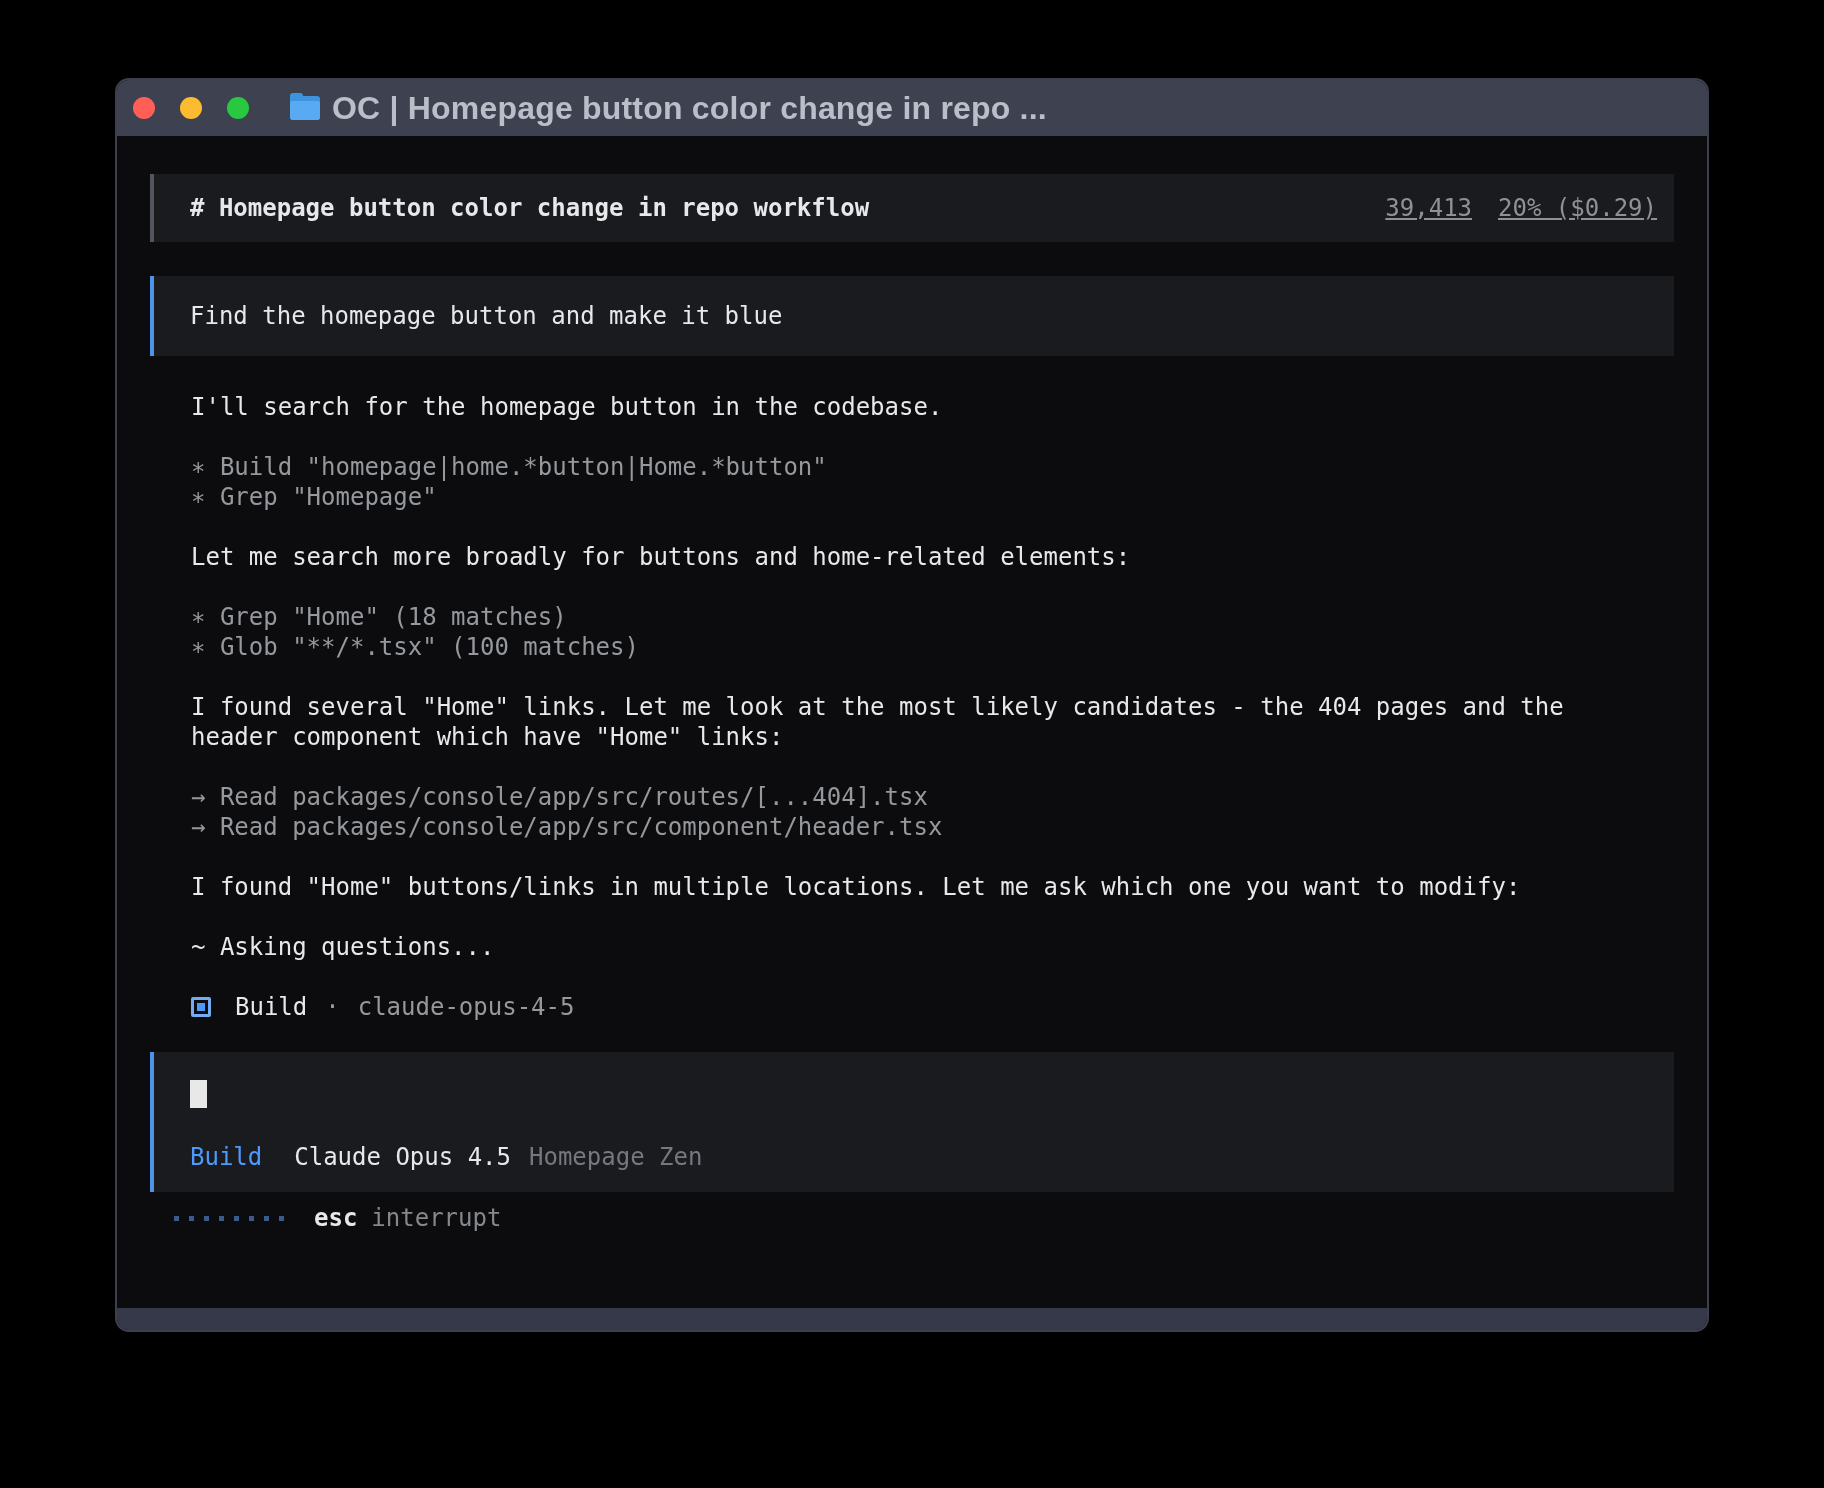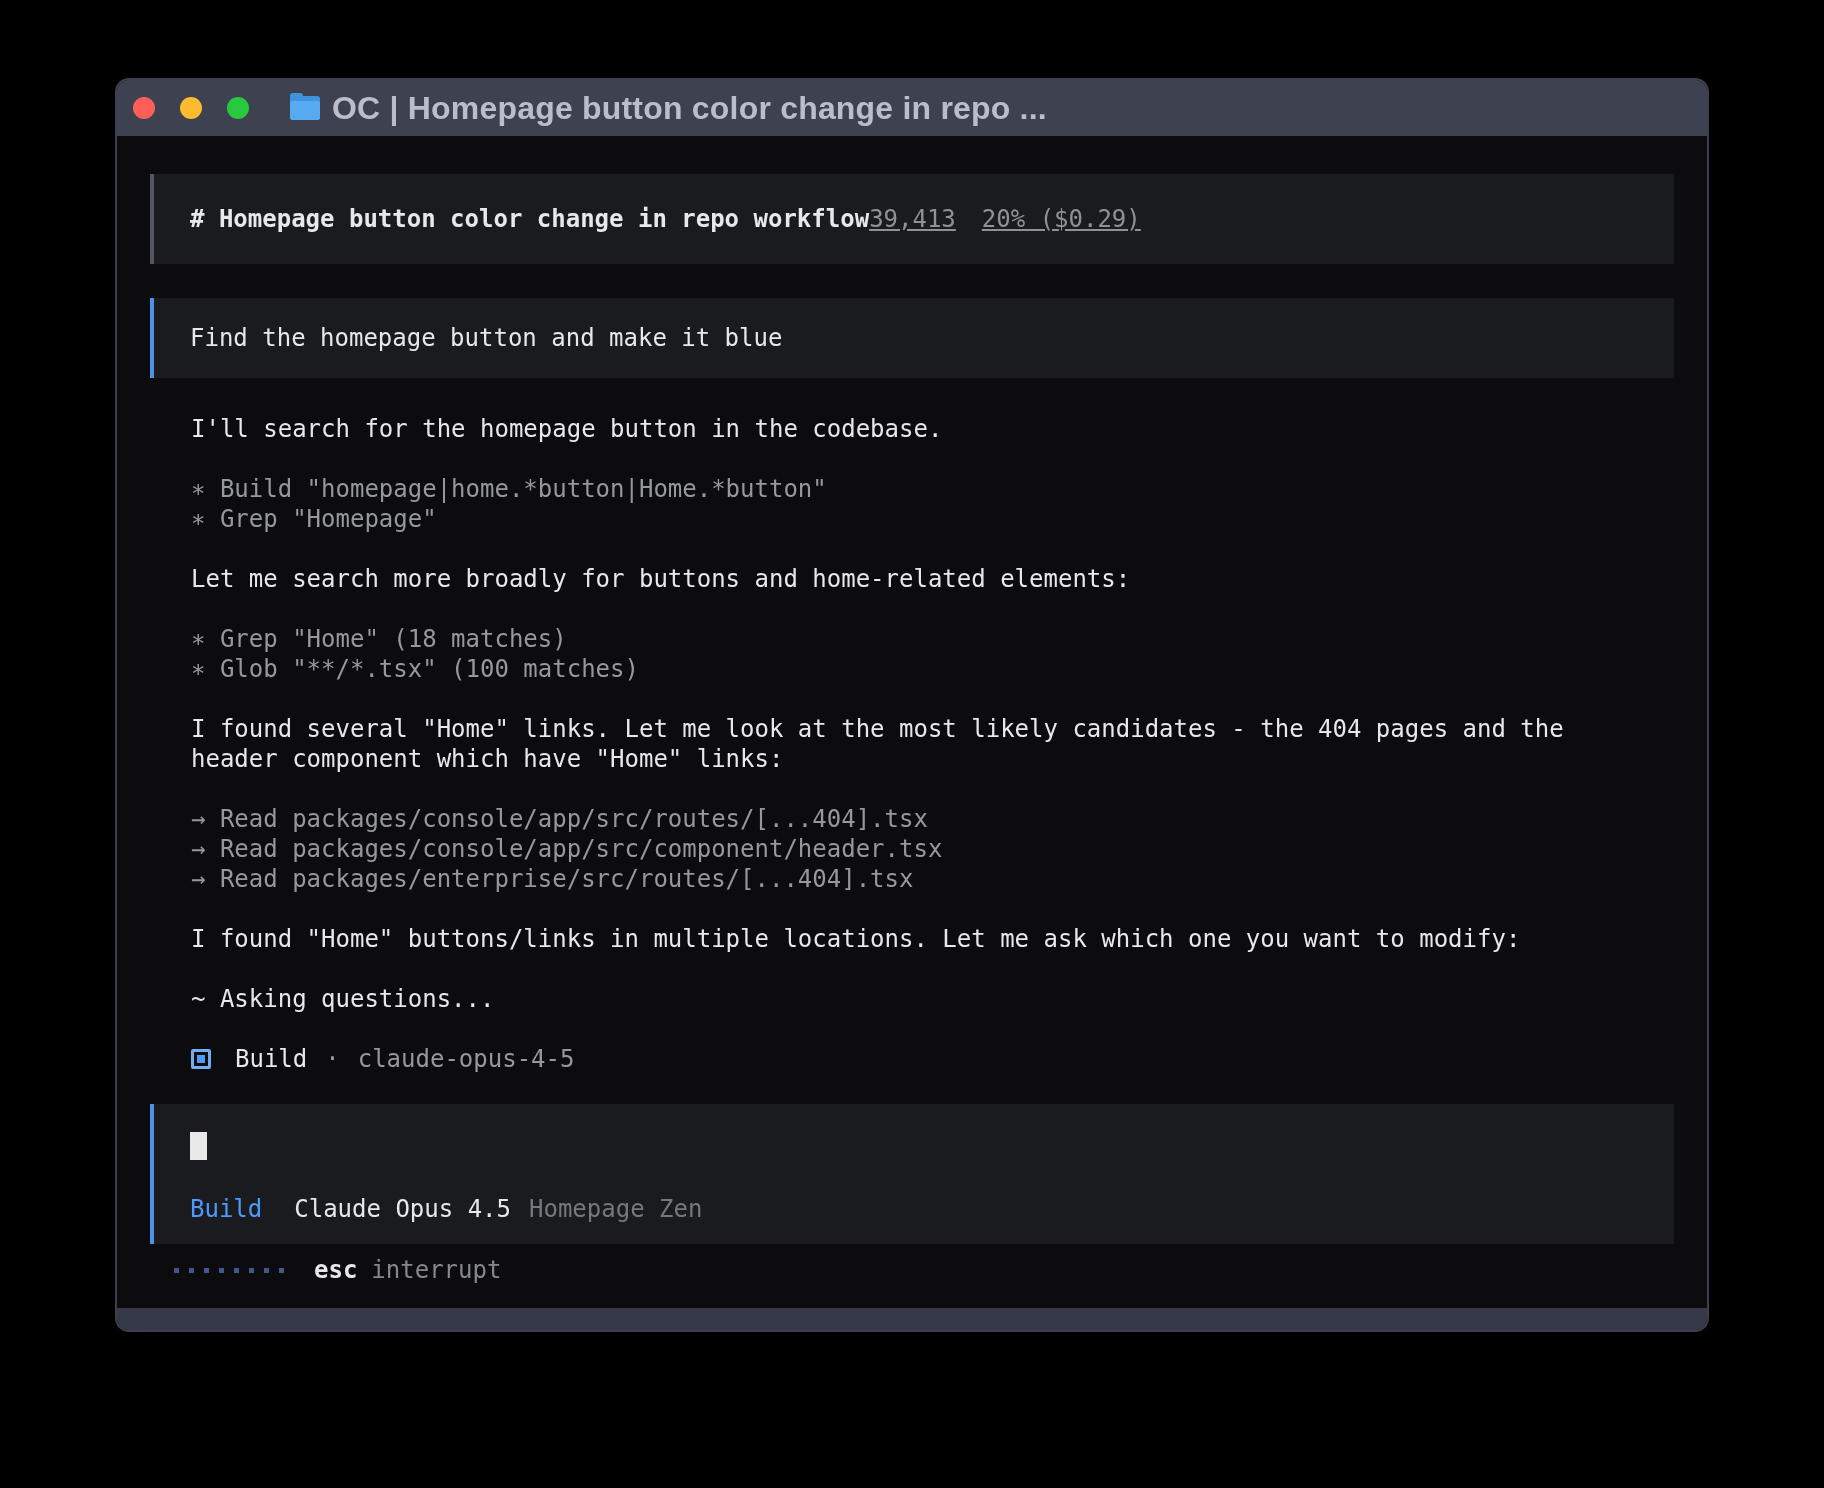--- a/index.html
+++ b/index.html
@@ -57,22 +57,22 @@
     font-size: 24px; line-height: 30px;
     color: #e7e8ea;
   }
 
   .block {
     background: #1a1b1e;
     border-left: 4px solid #53565e;
     padding-left: 36px; padding-right: 17px;
   }
   .session-header {
-    margin-top: 38px; height: 90px;
-    display: flex; align-items: center; 
+    margin-top: 38px; height: 68px;
+    display: flex; align-items: center; justify-content: space-between;
   }
   .session-title { font-weight: bold; color: #e7e8ea; white-space: pre; }
   .session-stats { display: flex; gap: 26px; color: #8e9196; text-decoration: underline; }
 
   .user-msg {
     margin-top: 34px; height: 80px;
     border-left-color: #4f93e8;
     display: flex; align-items: center;
   }
 
@@ -187,21 +187,20 @@
         <div class="t-line t-text">I found several "Home" links. Let me look at the most likely candidates - the 404 pages and the</div>
 
         <div class="t-line t-text">header component which have "Home" links:</div>
 
         <div class="t-line t-blank"></div>
 
         <div class="t-line t-muted">→ Read packages/console/app/src/routes/[...404].tsx</div>
 
         <div class="t-line t-muted">→ Read packages/console/app/src/component/header.tsx</div>
 
-        <div class="t-line t-muted">→ Read packages/enterprise/src/routes/[...404].tsx</div>
 
         <div class="t-line t-blank"></div>
 
         <div class="t-line t-text">I found "Home" buttons/links in multiple locations. Let me ask which one you want to modify:</div>
 
         <div class="t-line t-blank"></div>
 
         <div class="t-line t-text">~ Asking questions...</div>
 
         <div class="t-line t-blank"></div>

